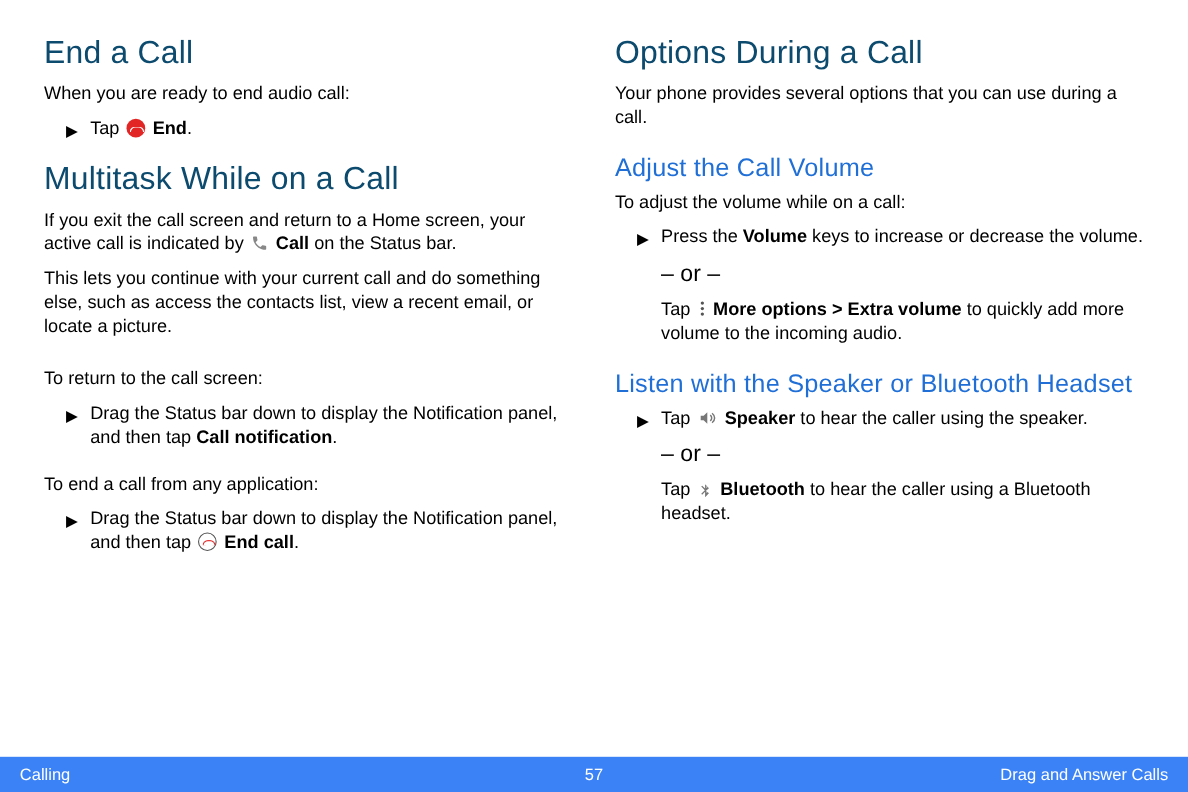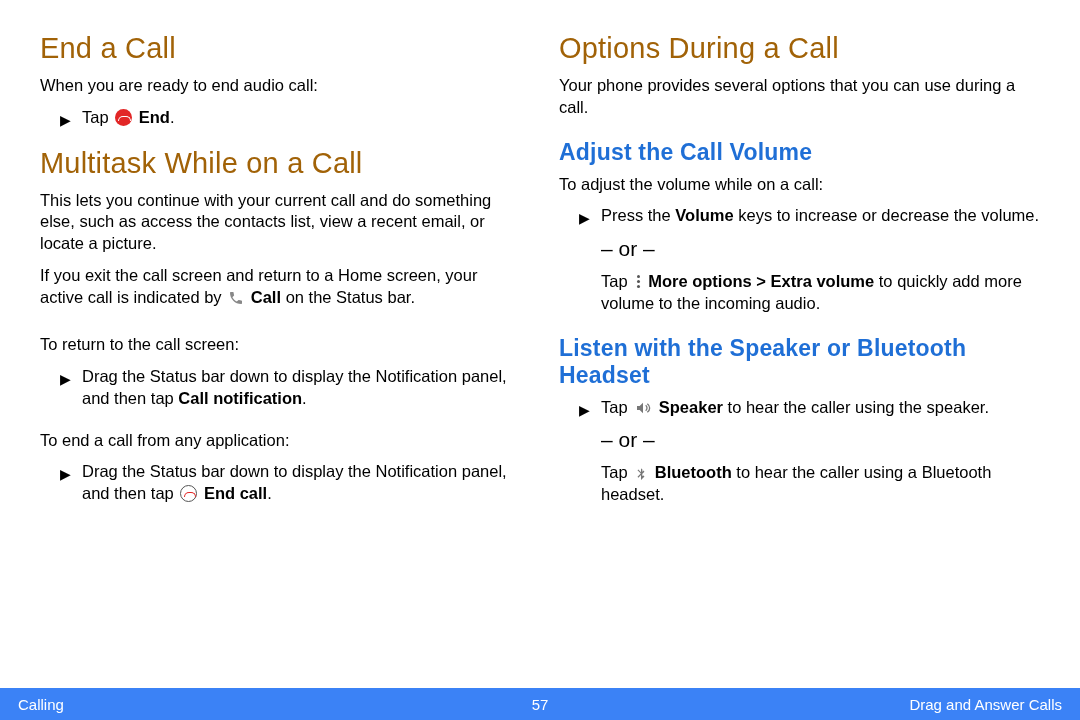--- a/index.html
+++ b/index.html
@@ -5,22 +5,22 @@
   * { box-sizing: border-box; margin: 0; padding: 0; }
   html, body { width: 1080px; height: 720px; font-family: Arial, Helvetica, sans-serif; background: #fff; color: #000; }
   .page {
     width: 1080px; height: 720px; position: relative;
     display: flex; flex-direction: column;
   }
   .content {
     flex: 1; display: flex; padding: 32px 40px 10px 40px; gap: 38px;
   }
   .col { flex: 1; }
-  h1 { color: #a16207; font-weight: 400; font-size: 29px; margin-bottom: 10px; letter-spacing: 0.2px; }
-  h2 { color: #1f6fd6; font-weight: 700; font-size: 23px; margin-top: 20px; margin-bottom: 8px; letter-spacing: 0.2px; }
+  h1 { color: #0c4a6e; font-weight: 400; font-size: 29px; margin-bottom: 10px; letter-spacing: 0.2px; }
+  h2 { color: #1f6fd6; font-weight: 400; font-size: 23px; margin-top: 20px; margin-bottom: 8px; letter-spacing: 0.2px; }
   p { font-size: 16.5px; line-height: 1.32; margin-bottom: 10px; }
   .step { font-size: 16.5px; line-height: 1.32; margin-bottom: 10px; padding-left: 42px; position: relative; }
   .step .arrow { position: absolute; left: 20px; top: 2px; }
   .or { font-size: 21px; margin: 4px 0 10px 42px; }
   .gap { height: 10px; }
   .gap2 { height: 16px; }
   b { font-weight: 700; }
   .icon-end-red {
     display:inline-block; width:17px; height:17px; border-radius:50%;
     background:#e22626; vertical-align:-3px; position:relative; margin:0 2px;
@@ -64,26 +64,26 @@
 
     <div class="col">
       <h1>End a Call</h1>
       <p>When you are ready to end audio call:</p>
       <div class="step">
         <span class="arrow"><span class="arrow-glyph">▶</span></span>
         <span>Tap </span><span class="icon-end-red"></span> <b>End</b>.
       </div>
 
       <h1 style="margin-top:18px;">Multitask While on a Call</h1>
-      <p>This lets you continue with your current call and do something else, such as access the contacts list, view a recent email, or locate a picture.</p>
       <p>
         <span>If you exit the call screen and return to a Home screen, your active call is indicated by </span><span class="icon-phone"><svg viewBox="0 0 24 24" width="16" height="16">
               <path fill="#888" d="M6.6 10.8c1.4 2.8 3.8 5.1 6.6 6.6l2.2-2.2c.3-.3.7-.4 1-.2 1.1.4 2.3.6 3.6.6.6 0 1 .4 1 1V20c0 .6-.4 1-1 1C10.6 21 3 13.4 3 4c0-.6.4-1 1-1h3.5c.6 0 1 .4 1 1 0 1.2.2 2.4.6 3.6.1.4 0 .8-.3 1l-2.2 2.2z"></path>
             </svg></span> <b>Call</b><span> on the Status bar.</span>
       </p>
+      <p>This lets you continue with your current call and do something else, such as access the contacts list, view a recent email, or locate a picture.</p>
 
       <div class="gap2"></div>
       <p>To return to the call screen:</p>
       <div class="step">
         <span class="arrow"><span class="arrow-glyph">▶</span></span>
         <span>Drag the Status bar down to display the Notification panel, and then tap </span><b>Call notification</b>.
       </div>
 
       <div class="gap"></div>
       <p>To end a call from any application:</p>

